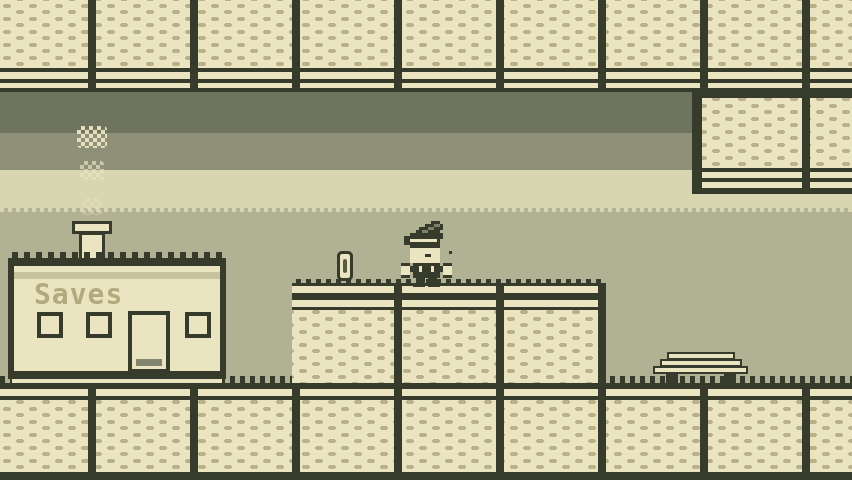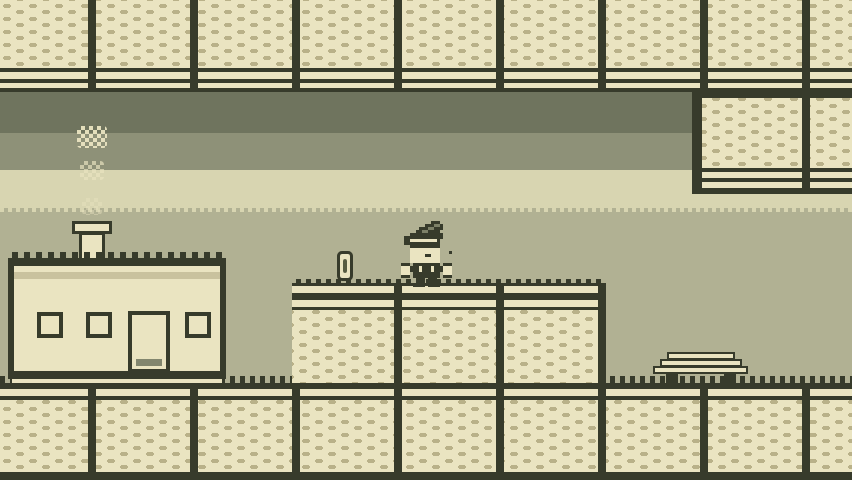--- a/index.html
+++ b/index.html
@@ -140,20 +140,21 @@
 
   <div class="ground-teeth"></div>
 
   <div class="house">
     <div class="chimney-shaft"></div>
     <div class="chimney-cap"></div>
     <div class="roof-teeth"></div>
     <div class="roof-line"></div>
     <div class="house-wall"></div>
     <div class="house-trim"></div>
+    <div class="sign">Saves</div>
     <div class="window w1"></div>
     <div class="window w2"></div>
     <div class="window w3"></div>
     <div class="door">
       <div class="door-threshold"></div>
     </div>
     <div class="house-base"></div>
     <div class="house-foot"></div>
   </div>
 

